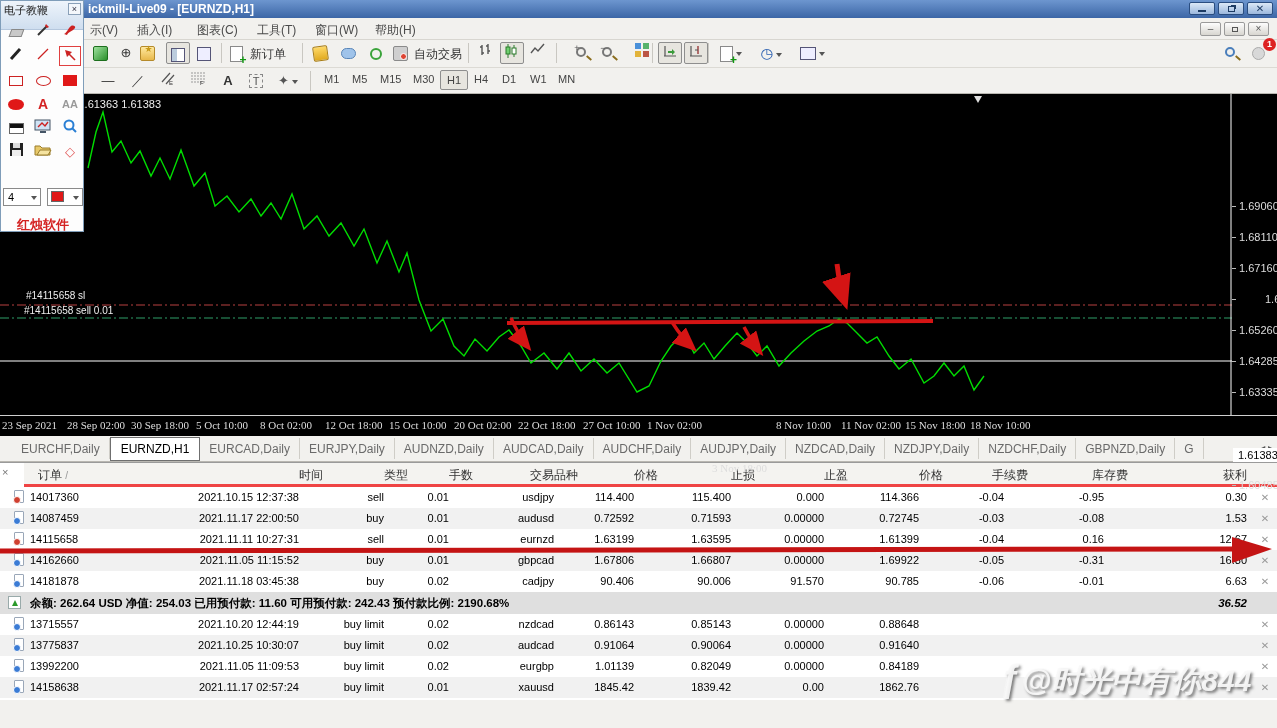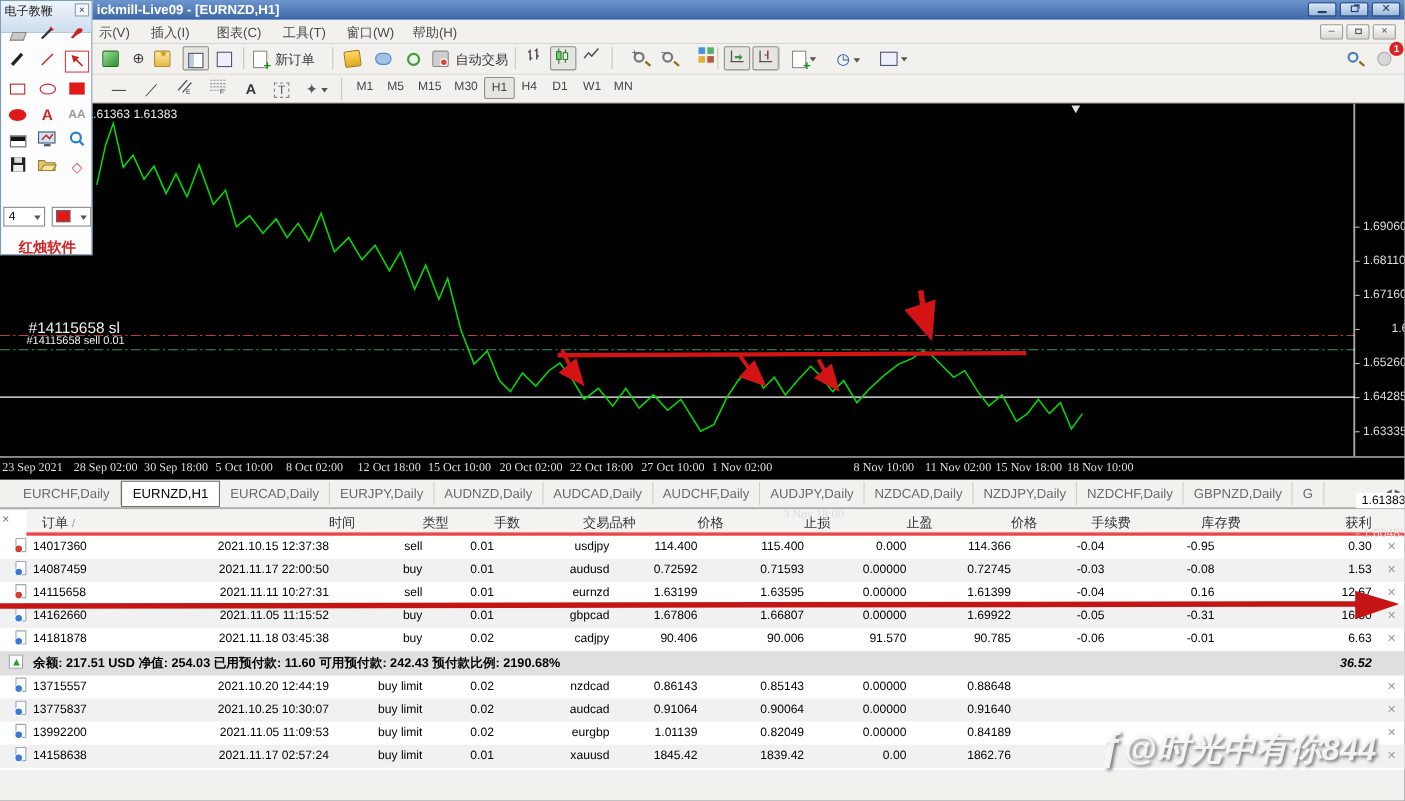--- a/index.html
+++ b/index.html
@@ -242,21 +242,21 @@
         704,343 714,359 725,346 737,333 747,343 757,356 767,346 779,366 791,353 804,341 817,331
         829,326 839,319 847,323 857,333 867,343 877,337 889,356 899,369 911,359 924,383 934,376
         944,363 954,376 964,366 974,390 984,376"></polyline>
       <line x1="507" y1="323" x2="933" y2="321" stroke="#d41414" stroke-width="4"></line>
       <path d="M511,318 Q519,336 528,347" stroke="#d41414" stroke-width="3.5" fill="none" marker-end="url(#ah)"></path>
       <path d="M672,322 Q682,338 693,348" stroke="#d41414" stroke-width="3.5" fill="none" marker-end="url(#ah)"></path>
       <path d="M744,327 Q752,342 760,352" stroke="#d41414" stroke-width="3.5" fill="none" marker-end="url(#ah)"></path>
       <path d="M837,264 Q840,288 845,303" stroke="#d41414" stroke-width="5" fill="none" marker-end="url(#ah)"></path>
     </svg>
     <span class="chart-label" style="left:2px;top:4px;">61385 1.61408 1.61363 1.61383</span>
-    <span class="chart-label" style="left:26px;top:196px;font-size:14px;text-align:right;">#14115658 sl</span>
+    <span class="chart-label" style="left:26px;top:196px;font-size:10px;text-align:right;">#14115658 sl</span>
     <span class="chart-label" style="left:24px;top:211px;font-size:10px;">#14115658 sell 0.01</span>
   </div>
 
   <div class="abs price-axis">
     <span class="pa" style="top:106px;">1.69060</span>
     <span class="pa" style="top:137px;">1.68110</span>
     <span class="pa" style="top:168px;">1.67160</span>
     <span class="pa" style="top:199px;padding-left:33px;">1.66210</span>
     <span class="pa" style="top:230px;">1.65260</span>
     <span class="pa" style="top:261px;">1.64285</span>
@@ -393,21 +393,21 @@
       <div class="c">91.570</div>
         <div class="c">90.785</div>
       <div class="c">-0.06</div>
         <div class="c">-0.01</div>
       <div class="c">6.63</div>
         <div class="c x">✕</div>
     </div>
 
     <div class="balrow">
       <div><span class="up-ic"></span></div>
-      <div class="bt">余额: 217.51 USD   净值: 254.03   已用预付款: 11.60   可用预付款: 242.43   预付款比例: 2190.68%</div>
+      <div class="bt">余额: 262.64 USD   净值: 254.03   已用预付款: 11.60   可用预付款: 242.43   预付款比例: 2190.68%</div>
       <div class="bp">36.52</div>
       <div></div>
     </div>
 
     <div class="trow">
       <div class="c id"><span class="doc buy"></span><span>13715557</span></div>
       <div class="c">2021.10.20 12:44:19</div>
         <div class="c">buy limit</div>
       <div class="c">0.02</div>
         <div class="c">nzdcad</div>

